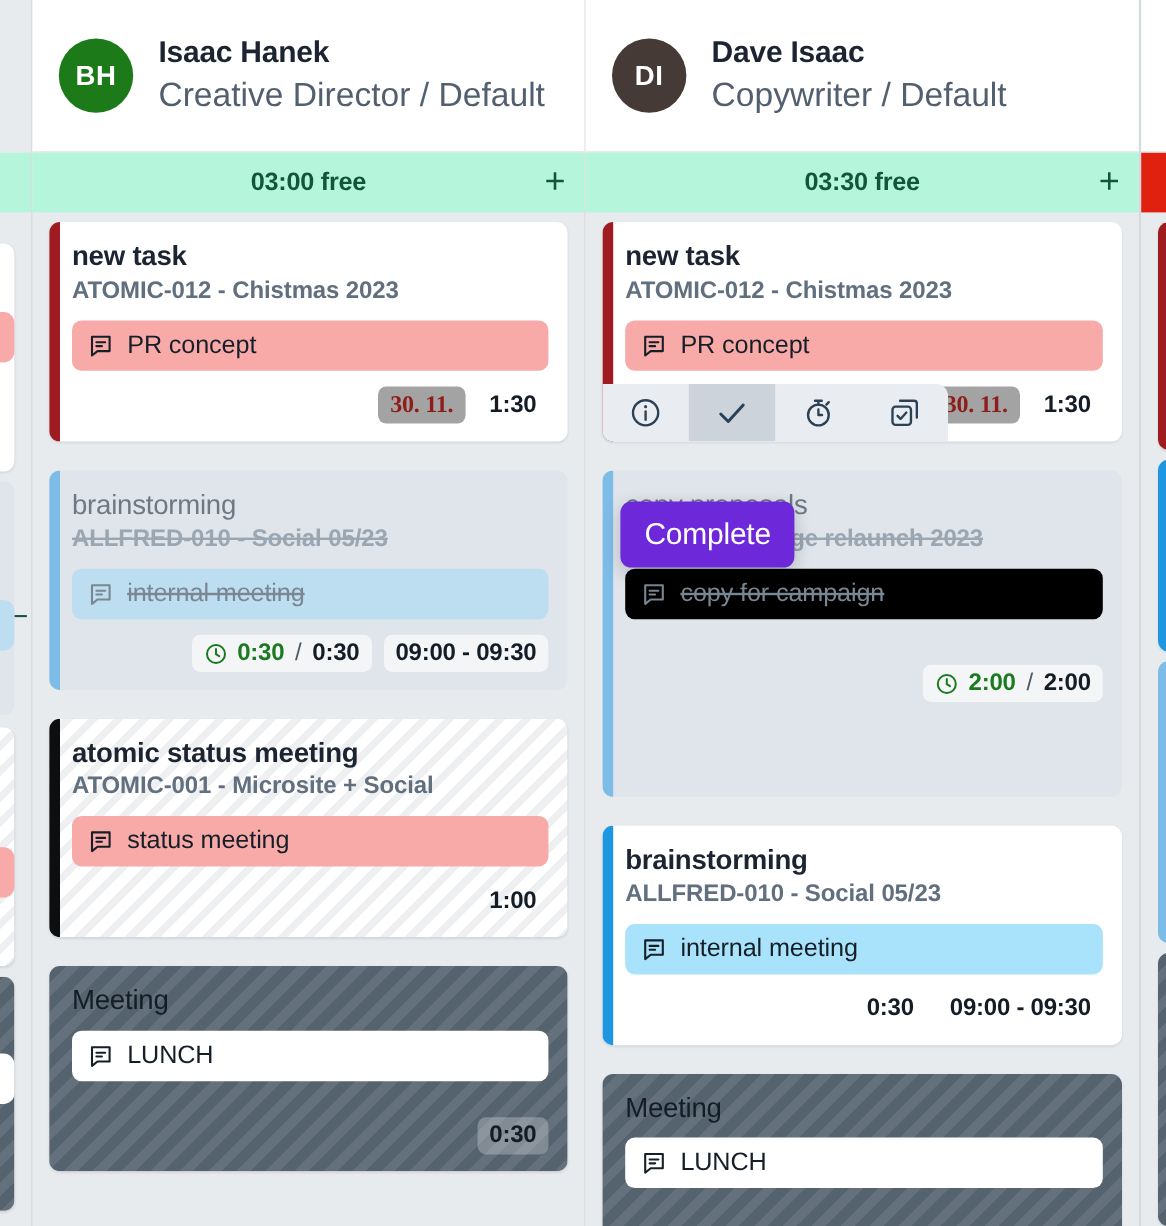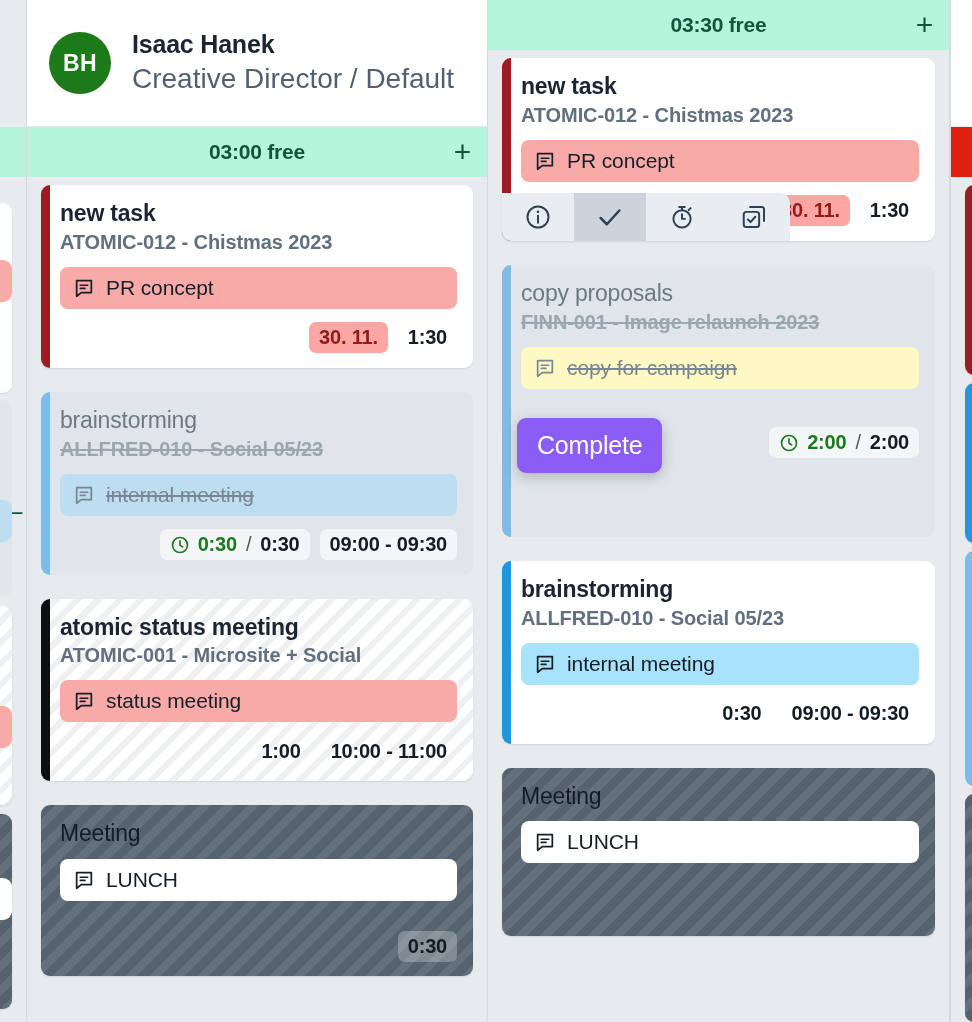--- a/index.html
+++ b/index.html
@@ -85,21 +85,21 @@
     font-size: 21px; color: #161e28; letter-spacing: -.1px;
   }
   .card.done .tag { color: #7a8691; text-decoration: line-through; }
   .tag svg { flex: 0 0 auto; }
 
   .card-foot {
     margin-top: 12px; display: flex; align-items: center; justify-content: flex-end; gap: 10px;
     min-height: 34px;
   }
   .pill { border-radius: 7px; padding: 4px 10px; font-size: 20px; font-weight: 700; color: #141c26; letter-spacing: -.2px; }
-  .pill.date { background: #fca5a5; color: #8e1c18; }
+  .pill.date { background: #a3a3a3; color: #8e1c18; font-family: Liberation Serif, serif; }
   .pill.plain { background: transparent; }
   .pill.soft { background: #f3f5f7; display: flex; align-items: center; gap: 8px; }
   .pill.grey { background: rgba(255,255,255,.26); color: #131b24; }
   .time-done { color: #1b7a1f; font-weight: 700; }
   .time-sep { color: #4d5a67; font-weight: 400; margin: 0 1px; }
 
   
   .actions {
     position: absolute; left: 0; right: 0; bottom: 0;
     display: flex; align-items: center; height: 48px;
@@ -107,21 +107,21 @@
     overflow: hidden;
   }
   .action {
     width: 72px; height: 48px; display: flex; align-items: center; justify-content: center;
     color: #2b4256;
   }
   .action.active { background: #ccd3db; }
 
   
   .tooltip {
-    position: absolute; background: #8b5cf6; color: #ffffff;
+    position: absolute; background: #6d28d9; color: #ffffff;
     border-radius: 9px; padding: 13px 20px; font-size: 25px; letter-spacing: -.2px;
     box-shadow: 0 4px 14px rgba(10,18,28,.22); white-space: nowrap; z-index: 60;
   }
 
   
   .peek {
     position: absolute; border-radius: 9px; background: #fff;
     box-shadow: 0 1px 2px rgba(20,30,45,.10); overflow: hidden;
   }
   .peek .accent { position: absolute; left: 0; top: 0; bottom: 0; width: 9px; }
@@ -222,21 +222,20 @@
         <div class="card-sub">ATOMIC-001 - Microsite + Social</div>
         <div class="tag" style="background:#f8aaa8">
           <svg width="22" height="22" viewBox="0 0 24 24" fill="none" stroke="currentColor" stroke-width="1.9">
             <path d="M4 4h16v13H9l-5 4z" stroke-linejoin="round"></path>
               <path d="M8 9h8M8 12.5h5" stroke-linecap="round"></path>
           </svg>
           <span>status meeting</span>
         </div>
         <div class="card-foot">
           <span class="pill plain">1:00</span>
-          <span class="pill plain">10:00 - 11:00</span>
         </div>
       </div>
 
       <div class="card meeting">
         <div class="card-title">Meeting</div>
         <div class="tag" style="background:#ffffff">
           <svg width="22" height="22" viewBox="0 0 24 24" fill="none" stroke="currentColor" stroke-width="1.9">
             <path d="M4 4h16v13H9l-5 4z" stroke-linejoin="round"></path>
               <path d="M8 9h8M8 12.5h5" stroke-linecap="round"></path>
           </svg>
@@ -244,20 +243,27 @@
         </div>
         <div class="card-foot" style="margin-top:28px">
           <span class="pill grey">0:30</span>
         </div>
       </div>
 
     </div>
   </div>
 
   <div class="col col-main" style="border-left:none">
+    <div class="col-head">
+      <div class="avatar" style="background: rgb(70, 58, 54);">DI</div>
+      <div class="person">
+        <div class="person-name">Dave Isaac</div>
+        <div class="person-role">Copywriter / Default</div>
+      </div>
+    </div>
 
     <div class="cap-bar cap-free">
       <span>03:30 free</span>
       <span class="cap-plus">+</span>
     </div>
 
     <div class="cards">
 
       <div class="card" style="padding-bottom:13px">
         <div class="accent" style="background:#9e1b22"></div>
@@ -303,21 +309,21 @@
               <path d="M6.8 14.2l2.2 2.2 4.1-4.6" stroke-linecap="round" stroke-linejoin="round"></path>
             </svg>
           </div>
         </div>
       </div>
 
       <div class="card done" style="min-height:272px">
         <div class="accent" style="background:#7ebce8"></div>
         <div class="card-title">copy proposals</div>
         <div class="card-sub">FINN-001 - Image relaunch 2023</div>
-        <div class="tag" style="background:#fef9c3">
+        <div class="tag" style="background:#000000">
           <svg width="22" height="22" viewBox="0 0 24 24" fill="none" stroke="#7a8691" stroke-width="1.9">
             <path d="M4 4h16v13H9l-5 4z" stroke-linejoin="round"></path>
               <path d="M8 9h8M8 12.5h5" stroke-linecap="round"></path>
           </svg>
           <span>copy for campaign</span>
         </div>
         <div class="card-foot" style="margin-top:37px">
           <span class="pill soft">
             <svg width="20" height="20" viewBox="0 0 24 24" fill="none" stroke="#1b7a1f" stroke-width="2">
               <circle cx="12" cy="12" r="9"></circle>

